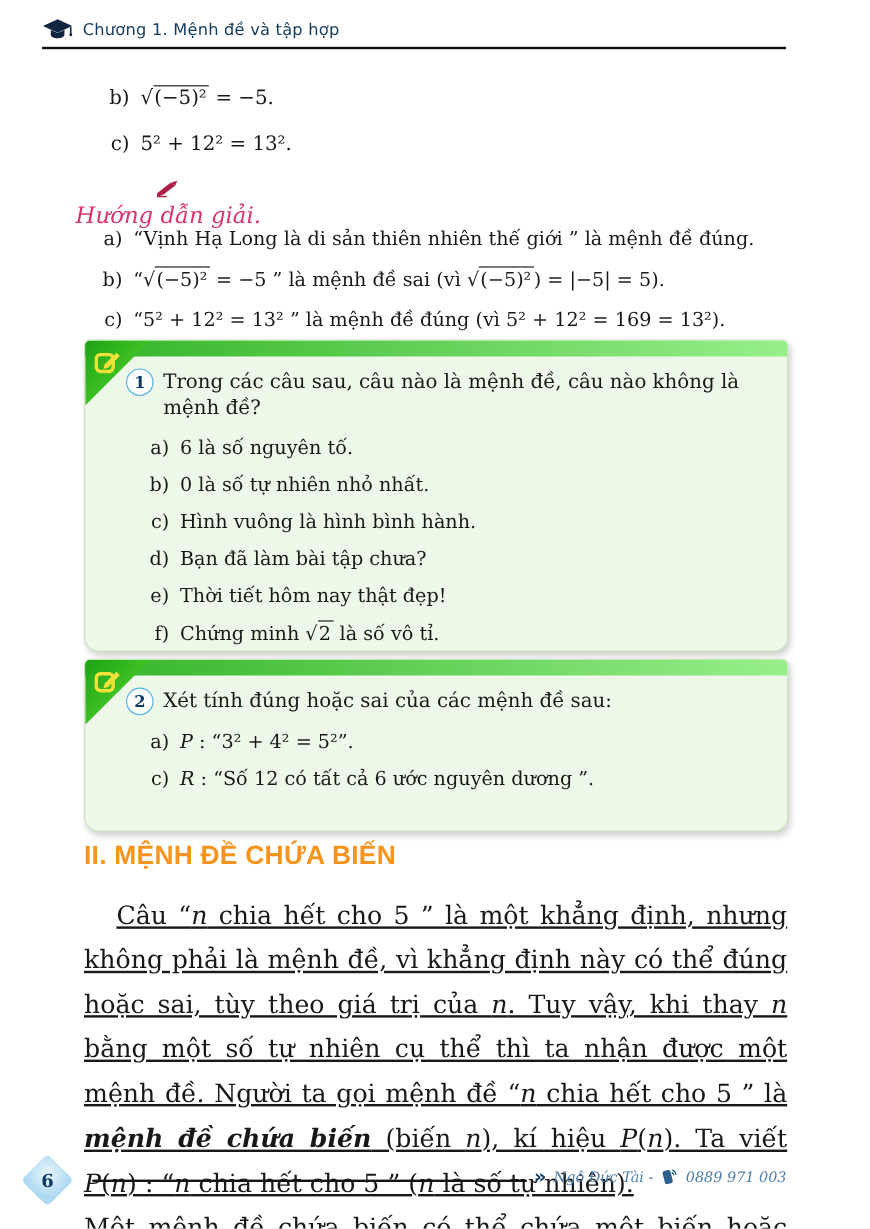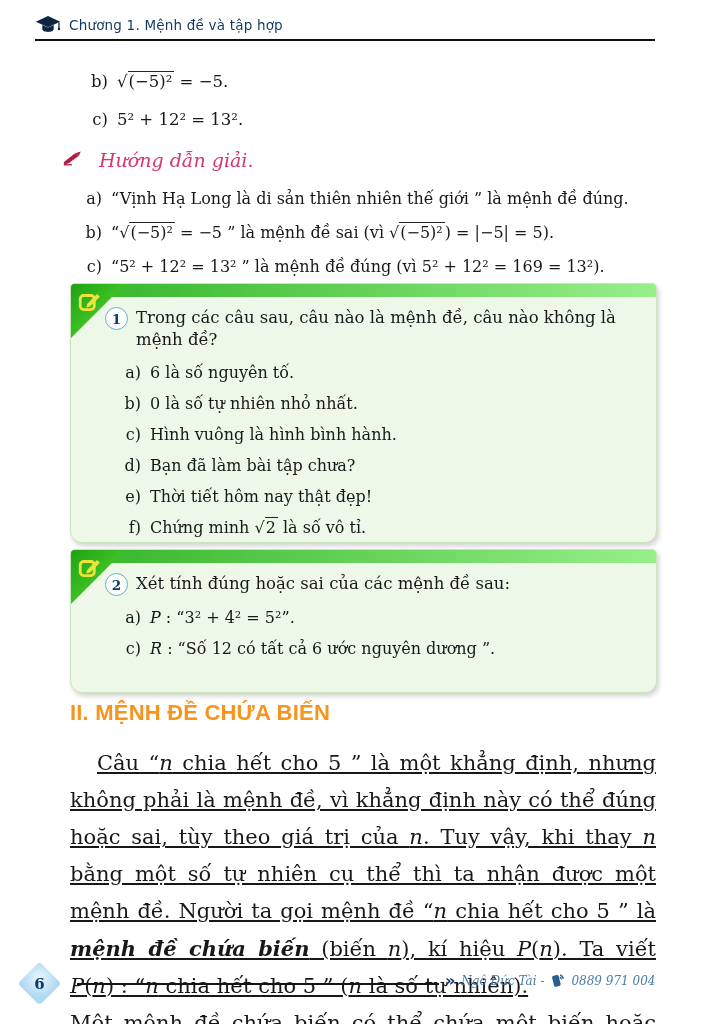--- a/index.html
+++ b/index.html
@@ -14,21 +14,21 @@
     font-family:"DejaVu Sans","Liberation Sans",sans-serif;
     font-size:13.5px;color:var(--header_navy,#123a5e);letter-spacing:.2px;}
   .cap-icon svg{display:block;}
 
   
   .intro{position:absolute;top:70px;left:88px;font-size:16.5px;}
   .intro .row{margin-bottom:14px;line-height:24px;}
   .lbl{display:inline-block;min-width:20px;text-align:right;margin-right:9px;}
 
   
-  .sol-head{position:absolute;top:149px;left:63px;display:flex;align-items:center;gap:15px;}
+  .sol-head{position:absolute;top:149px;left:63px;display:flex;align-items:center;gap:0;flex-direction:column;}
   .sol-head .txt{font-style:italic;font-size:19px;color:var(--crimson,#d9356b);
       font-family:"DejaVu Serif",serif;}
   .sol-items{position:absolute;top:188px;left:82px;width:565px;font-size:16px;}
   .sol-items .row{margin-bottom:12px;line-height:22px;}
 
   
   .box{position:absolute;left:70px;width:585px;
     background:var(--box_bg,#eef8e9);
     border:1px solid var(--box_border,#c9e5c0);
     border-radius:5px 5px 12px 12px;
@@ -200,16 +200,16 @@
   <div class="footer-credit">
     <span class="chev">»</span>
     <span class="script">Ngô Đức Tài -</span>
     <span class="phone-icon">
       <svg width="15" height="17" viewBox="0 0 20 22">
         <rect x="4" y="4" width="9" height="15" rx="2.4" fill="#2b5f8e" transform="rotate(-14 8.5 11.5)"></rect>
         <path d="M13.5 3.5 a6.5 6.5 0 0 1 4.2 5.5" stroke="#2b5f8e" stroke-width="1.6" fill="none"></path>
         <path d="M13 6.5 a3.6 3.6 0 0 1 2.4 3" stroke="#2b5f8e" stroke-width="1.6" fill="none"></path>
       </svg>
     </span>
-    <span class="script">0889 971 004</span>
+    <span class="script">0889 971 003</span>
   </div>
 
 </div>
 
 </body></html>

